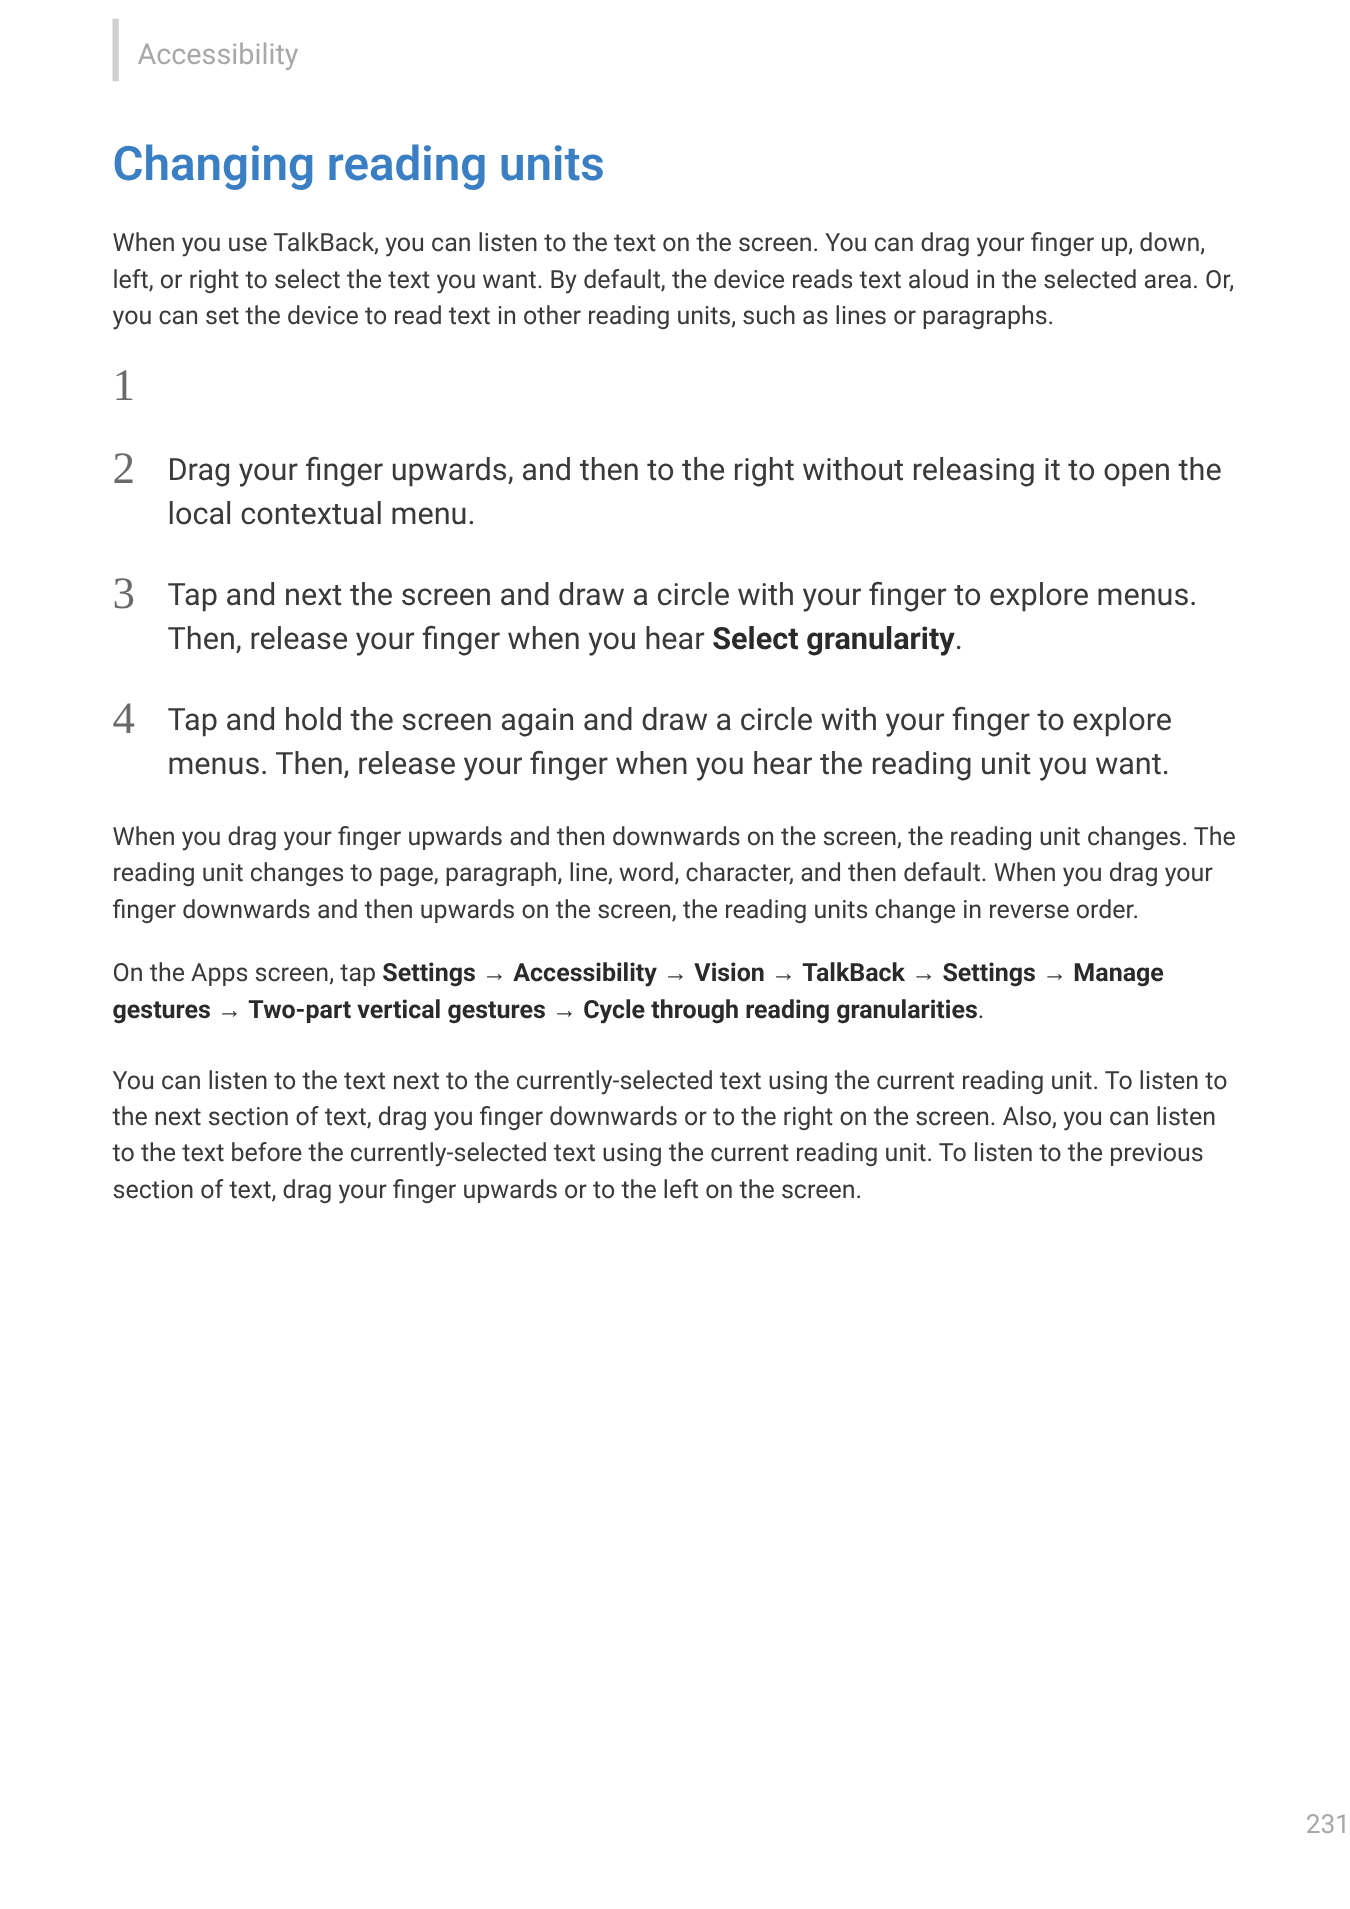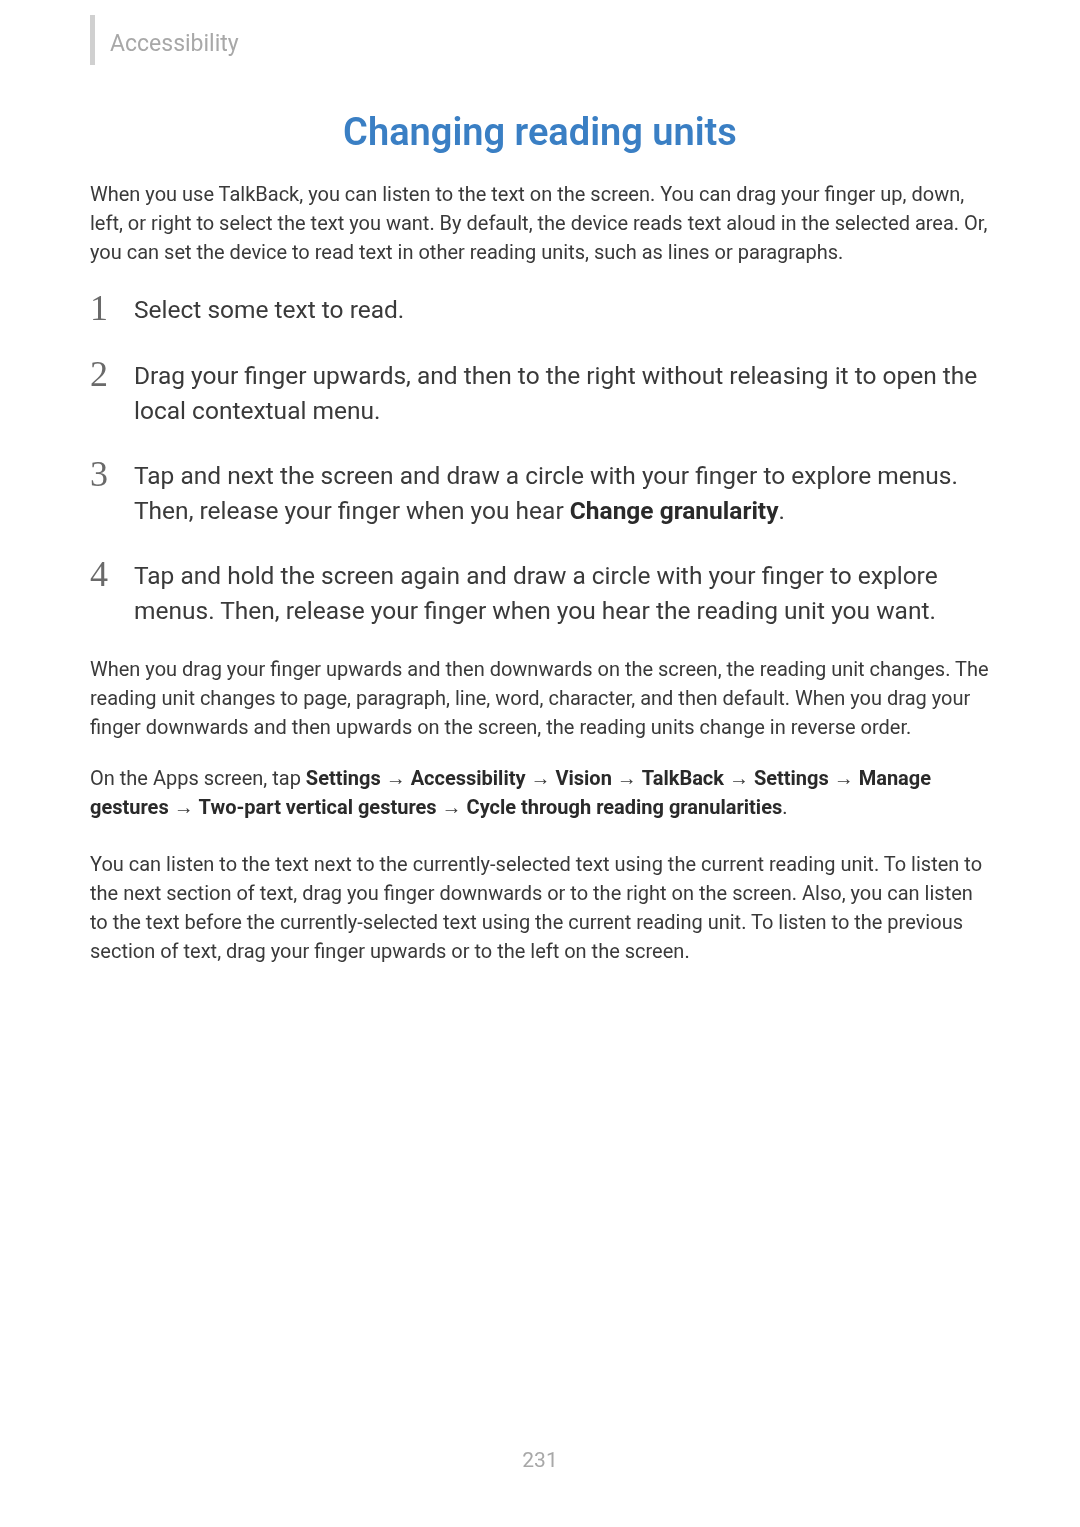--- a/index.html
+++ b/index.html
@@ -35,21 +35,20 @@
     position: absolute;
     left: 90px;
     right: 90px;
     top: 110px;
   }
   h2 {
     color: #3a7fc4;
     font-size: 38px;
     font-weight: 600;
     margin-bottom: 26px;
-    text-align: center;
   }
   h3 {
     color: #2a2a2a;
     font-size: 29px;
     font-weight: 700;
     margin-top: 30px;
     margin-bottom: 22px;
   }
   p.body-text {
     color: #3a3a3a;
@@ -88,52 +87,51 @@
     color: #2a2a2a;
   }
   .arrow {
     font-weight: 400;
   }
   .page-number {
     position: absolute;
     bottom: 55px;
     left: 0;
     right: 0;
-    text-align: center;
+    text-align: right;
     color: #a8a8a8;
     font-size: 21px;
   }
 </style>
 </head>
 <body>
 
 <div class="header-divider"></div>
 <div class="breadcrumb">Accessibility</div>
 
 <div class="content">
 
   <h2>Changing reading units</h2>
 
   <p class="body-text">When you use TalkBack, you can listen to the text on the screen. You can drag your finger up, down, left, or right to select the text you want. By default, the device reads text aloud in the selected area. Or, you can set the device to read text in other reading units, such as lines or paragraphs.</p>
 
 
   <div class="step">
     <div class="step-num">1</div>
-    <div class="step-text">Select some text to read.</div>
   </div>
 
   <div class="step">
     <div class="step-num">2</div>
     <div class="step-text">Drag your finger upwards, and then to the right without releasing it to open the local contextual menu.</div>
   </div>
 
   <div class="step">
     <div class="step-num">3</div>
     <div class="step-text">
-      <span>Tap and next the screen and draw a circle with your finger to explore menus. Then, release your finger when you hear </span><span class="bold">Change granularity</span><span>.</span>
+      <span>Tap and next the screen and draw a circle with your finger to explore menus. Then, release your finger when you hear </span><span class="bold">Select granularity</span><span>.</span>
     </div>
   </div>
 
   <div class="step">
     <div class="step-num">4</div>
     <div class="step-text">Tap and hold the screen again and draw a circle with your finger to explore menus. Then, release your finger when you hear the reading unit you want.</div>
   </div>
 
 
 

